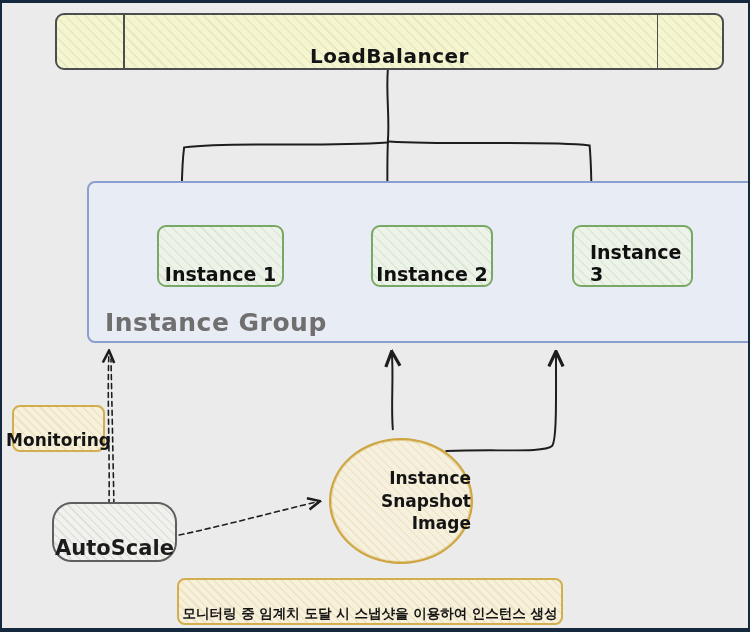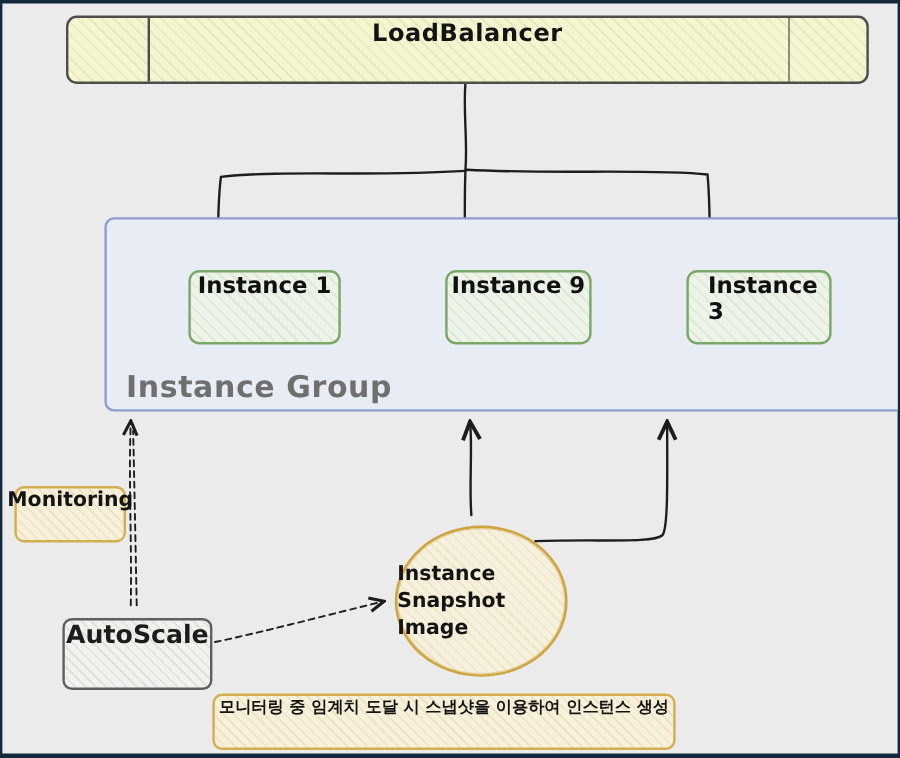--- a/index.html
+++ b/index.html
@@ -14,21 +14,21 @@
     box-sizing: border-box;
     background: #ebebeb;
     border-style: solid;
     border-color: #14293d;
     border-width: 3px 2px 4px 2px;
     overflow: hidden;
   }
   .canvas { position: absolute; inset: 0; }
   svg.arrows { position: absolute; left: 0; top: 0; width: 100%; height: 100%; pointer-events: none; }
 
-  .node { position: absolute; box-sizing: border-box; display: flex; align-items: flex-start; justify-content: center; }
+  .node { position: absolute; box-sizing: border-box; display: flex; align-items: flex-end; justify-content: center; }
 
   
   .lb {
     left: 53px; top: 10px; width: 669px; height: 57px;
     background:
       repeating-linear-gradient(45deg, rgba(170,170,140,0.18) 0 1.5px, transparent 1.5px 7px),
       #f5f5cf;
     border: 2px solid #4d4d4d;
     border-radius: 9px;
   }
@@ -73,26 +73,26 @@
     background:
       repeating-linear-gradient(45deg, rgba(190,160,80,0.16) 0 1.5px, transparent 1.5px 6px),
       #f7f0da;
     border: 2px solid #d3ae4e;
     border-radius: 8px;
     font-size: 17px; font-weight: bold; color: #141414;
   }
 
   
   .autoscale {
-    left: 50px; top: 512px; width: 125px; height: 60px;
+    left: 50px; top: 499px; width: 125px; height: 60px;
     background:
       repeating-linear-gradient(45deg, rgba(140,140,140,0.16) 0 1.5px, transparent 1.5px 6px),
       #f1f1ee;
     border: 2px solid #5f5f5f;
-    border-radius: 8px;
+    border-radius: 20px;
     font-size: 21px; font-weight: bold; color: #1c1c1c;
   }
 
   
   .snapshot {
     left: 327px; top: 435px; width: 144px; height: 126px;
     background:
       repeating-linear-gradient(45deg, rgba(205,164,62,0.14) 0 1.5px, transparent 1.5px 6px),
       #f6f0de;
     border: 2.5px solid #cda43e;
@@ -146,21 +146,21 @@
       <div class="lb-divider left"></div>
       <div class="lb-divider right"></div>
       <span class="lb-label">LoadBalancer</span>
     </div>
 
     <div class="node group">
       <div class="node instance i1">
         <span>Instance 1</span>
       </div>
       <div class="node instance i2">
-        <span>Instance 9</span>
+        <span>Instance 2</span>
       </div>
       <div class="node instance i3">
         <span>Instance 3</span>
       </div>
       <span class="group-label">Instance Group</span>
     </div>
 
     <div class="node monitoring">
       <span>Monitoring</span>
     </div>

